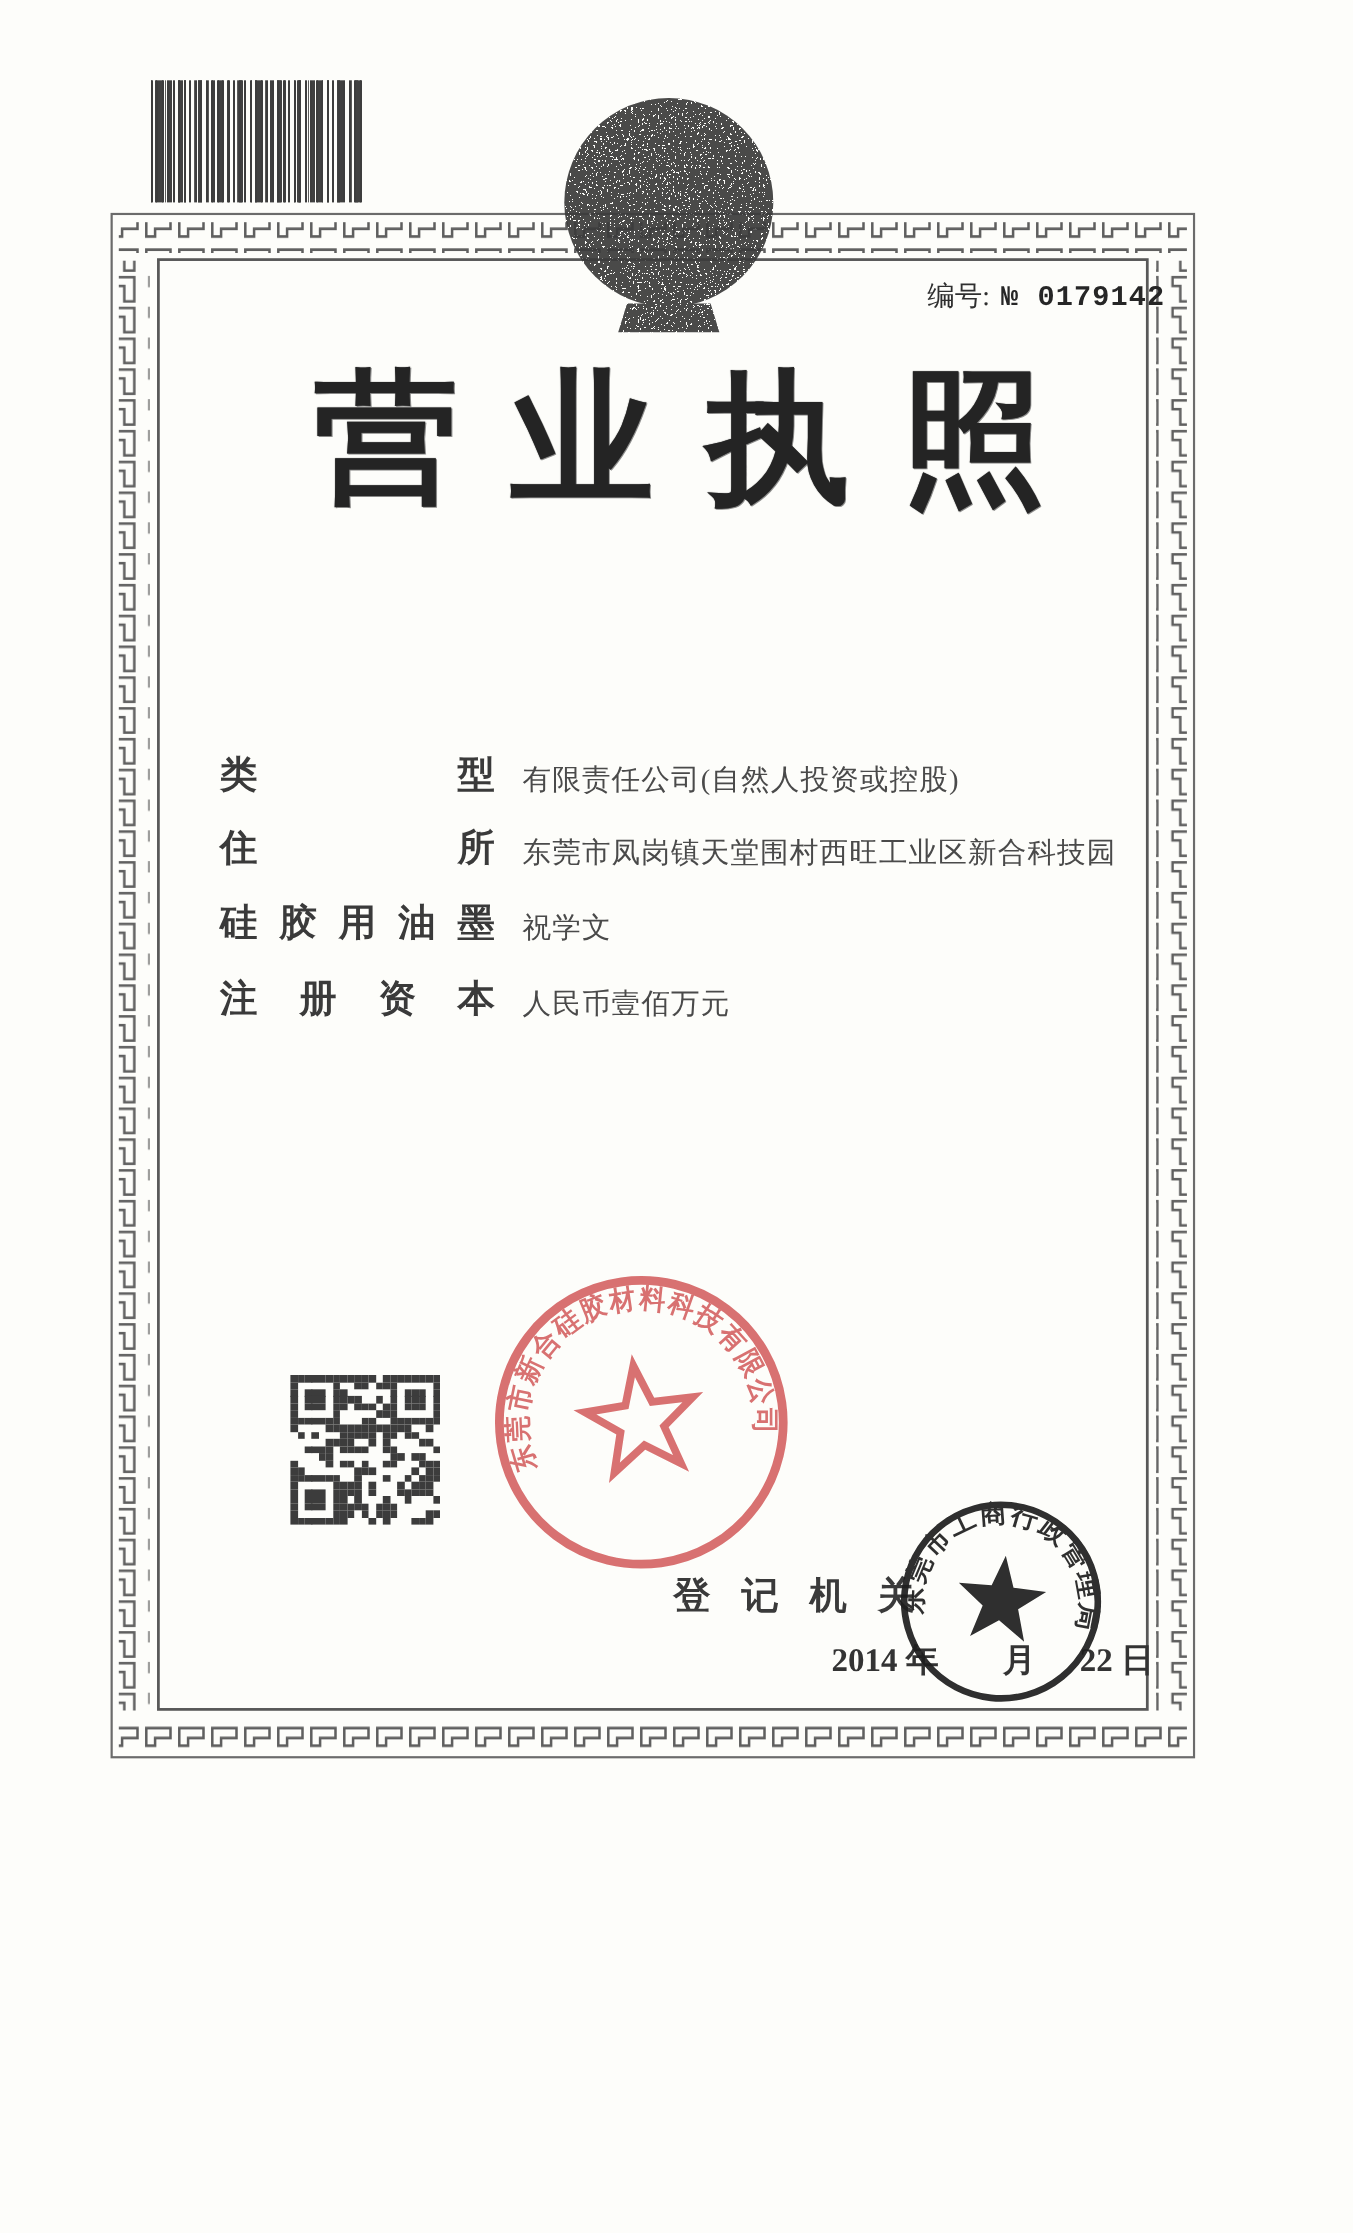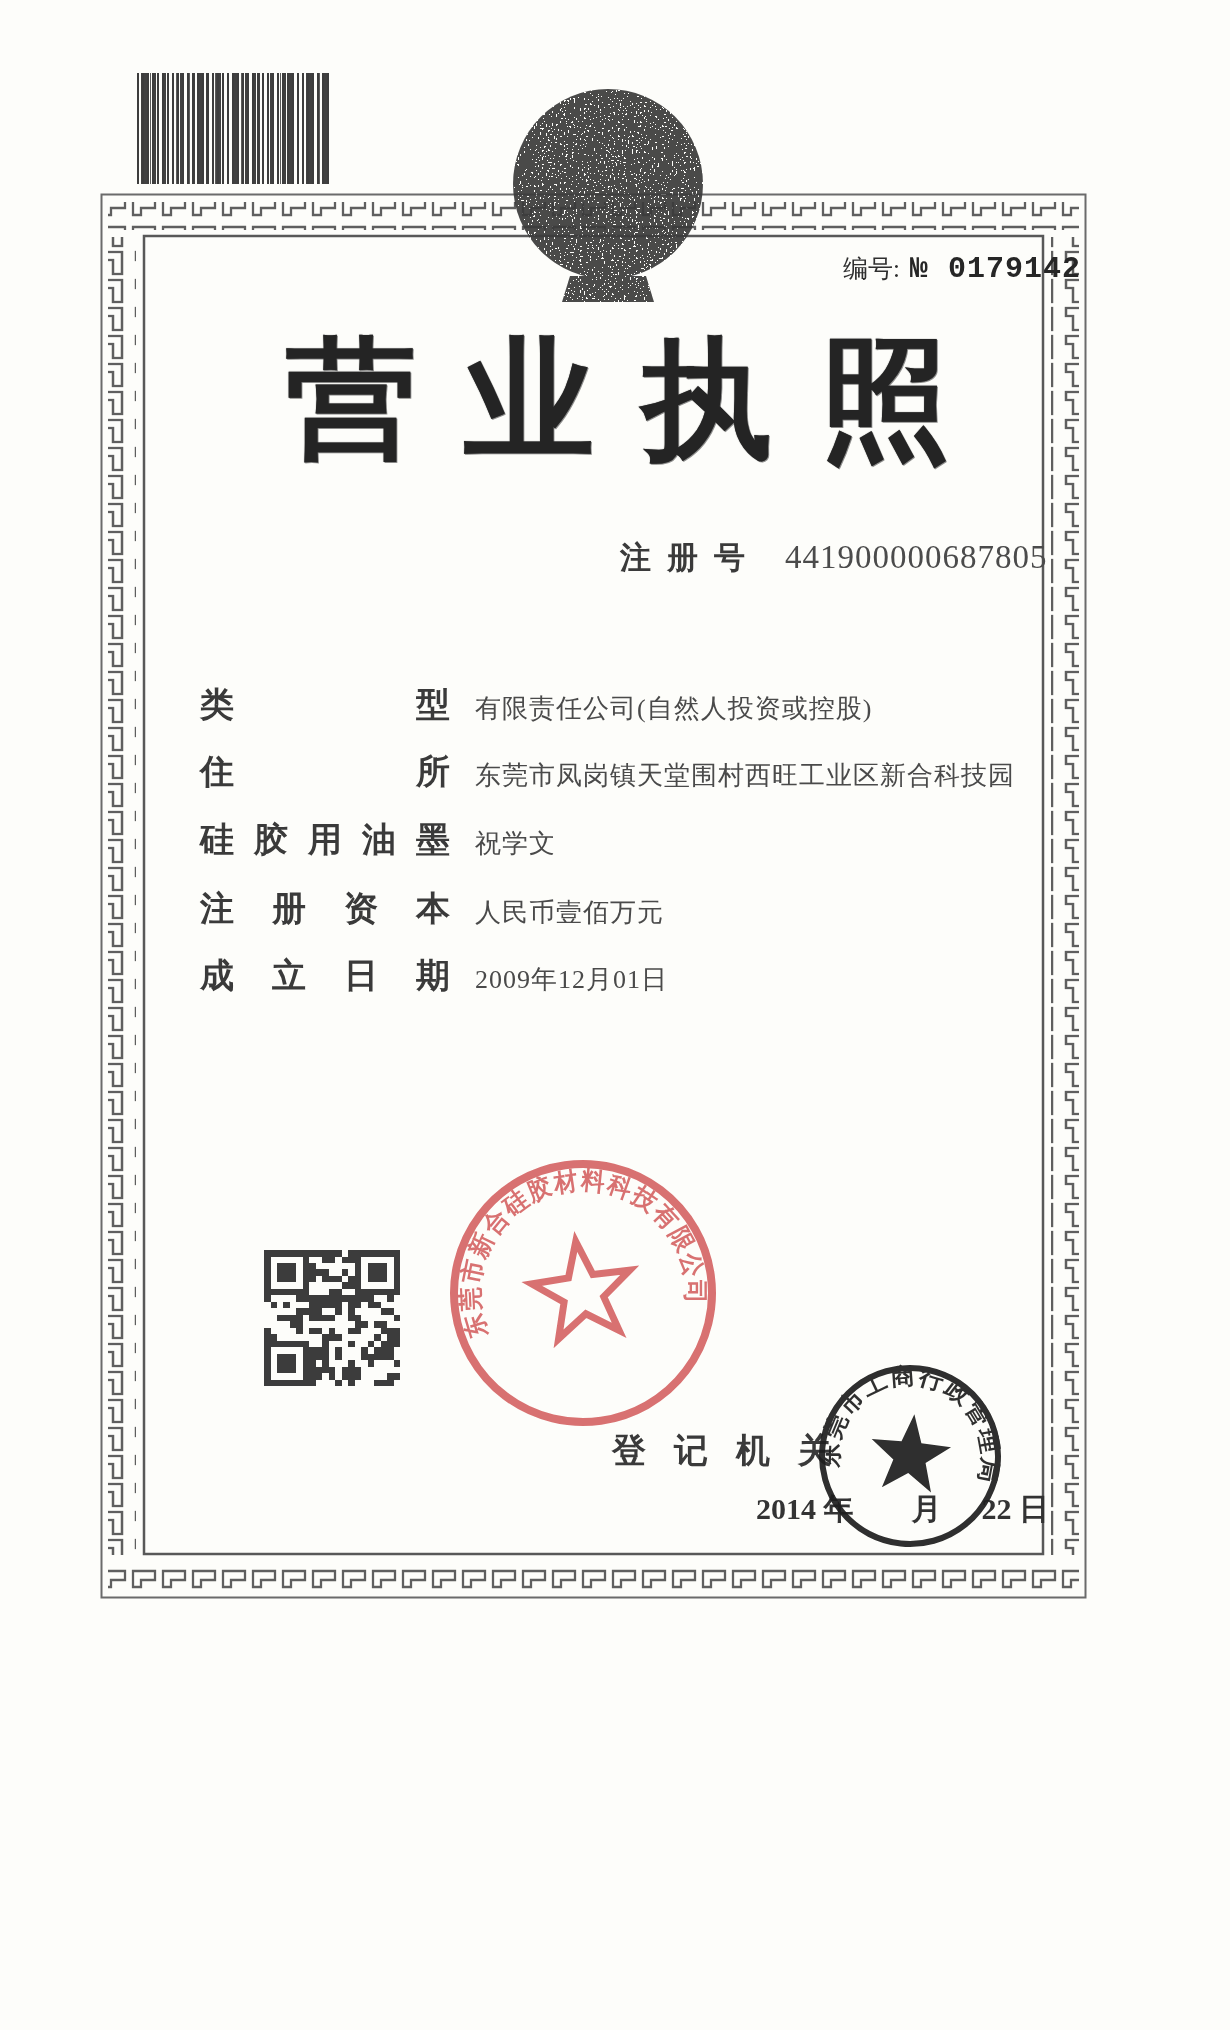--- a/index.html
+++ b/index.html
@@ -9,21 +9,21 @@
   .barcode{position:absolute;left:137px;top:73px;width:193px;height:111px;opacity:.88;
     background:
       repeating-linear-gradient(90deg,#2b2b2b 0 2px,transparent 2px 5px),
       repeating-linear-gradient(90deg,transparent 0 7px,#303030 7px 11px,transparent 11px 18px),
       repeating-linear-gradient(90deg,#4a4a4a 0 1px,transparent 1px 4px,#2f2f2f 4px 6px,transparent 6px 13px);
     filter:blur(.4px) contrast(1.1);}
   
   .emblem{position:absolute;left:500px;top:84px;opacity:.92;}
   .frame{position:absolute;left:100px;top:193px;}
   .serial{position:absolute;left:843px;top:252px;font-size:25px;color:#2f2f2f;white-space:nowrap;}
-  .serial .no{font-family:"Liberation Mono", monospace;font-weight:bold;font-size:30px;letter-spacing:1px;margin-left:10px;color:#262626;}
+  .serial .no{font-family:"Liberation Mono", monospace;font-weight:bold;font-size:26px;letter-spacing:1px;margin-left:10px;color:#262626;}
   .title{position:absolute;left:286px;top:326px;margin:0;font-size:130px;font-weight:bold;color:#242424;
          letter-spacing:48px;white-space:nowrap;line-height:1.15;
          text-shadow:0 0 1px #3b3b3b,1px 1px 0 rgba(60,60,60,.55);}
   .regno{position:absolute;left:620px;top:537px;white-space:nowrap;}
   .regno .lbl{font-size:31px;font-weight:bold;letter-spacing:16px;color:#3a3a3a;}
   .regno .val{font-size:33px;color:#4b4b4b;margin-left:20px;letter-spacing:1px;}
   .row{position:absolute;left:200px;display:flex;align-items:flex-start;}
   .row-label{width:250px;font-size:34px;font-weight:bold;color:#3a3a3a;
              text-align:justify;text-align-last:justify;line-height:1.15;}
   .row-value{margin-left:25px;margin-top:6px;font-size:26px;color:#4a4a4a;white-space:nowrap;letter-spacing:1px;}
@@ -78,44 +78,36 @@
       <path d="M70 192 L146 192 L154 218 L62 218 Z" fill="#3b3b3b"></path>
     </g>
   </svg>
 
   <div class="serial">
     <span>编号:</span><span class="no">№ 0179142</span>
   </div>
 
   <h1 class="title">营业执照</h1>
 
-  <div class="regno">
-    <span class="lbl">注册号</span>
-    <span class="val">441900000687805</span>
-  </div>
 
   <div class="row" style="top:752px">
     <div class="row-label">住所</div>
     <div class="row-value">东莞市凤岗镇天堂围村西旺工业区新合科技园</div>
   </div>
   <div class="row" style="top:685px">
     <div class="row-label">类型</div>
     <div class="row-value">有限责任公司(自然人投资或控股)</div>
   </div>
   <div class="row" style="top:820px">
     <div class="row-label">硅胶用油墨</div>
     <div class="row-value">祝学文</div>
   </div>
   <div class="row" style="top:889px">
     <div class="row-label">注册资本</div>
     <div class="row-value">人民币壹佰万元</div>
-  </div>
-  <div class="row" style="top:956px">
-    <div class="row-label">成立日期</div>
-    <div class="row-value">2009年12月01日</div>
   </div>
 
   <div class="qr">
       <div style="left:0.0px;top:0.0px;width:6.5px;height:6.5px"></div>
       <div style="left:6.5px;top:0.0px;width:6.5px;height:6.5px"></div>
       <div style="left:13.0px;top:0.0px;width:6.5px;height:6.5px"></div>
       <div style="left:19.4px;top:0.0px;width:6.5px;height:6.5px"></div>
       <div style="left:25.9px;top:0.0px;width:6.5px;height:6.5px"></div>
       <div style="left:32.4px;top:0.0px;width:6.5px;height:6.5px"></div>
       <div style="left:38.9px;top:0.0px;width:6.5px;height:6.5px"></div>

